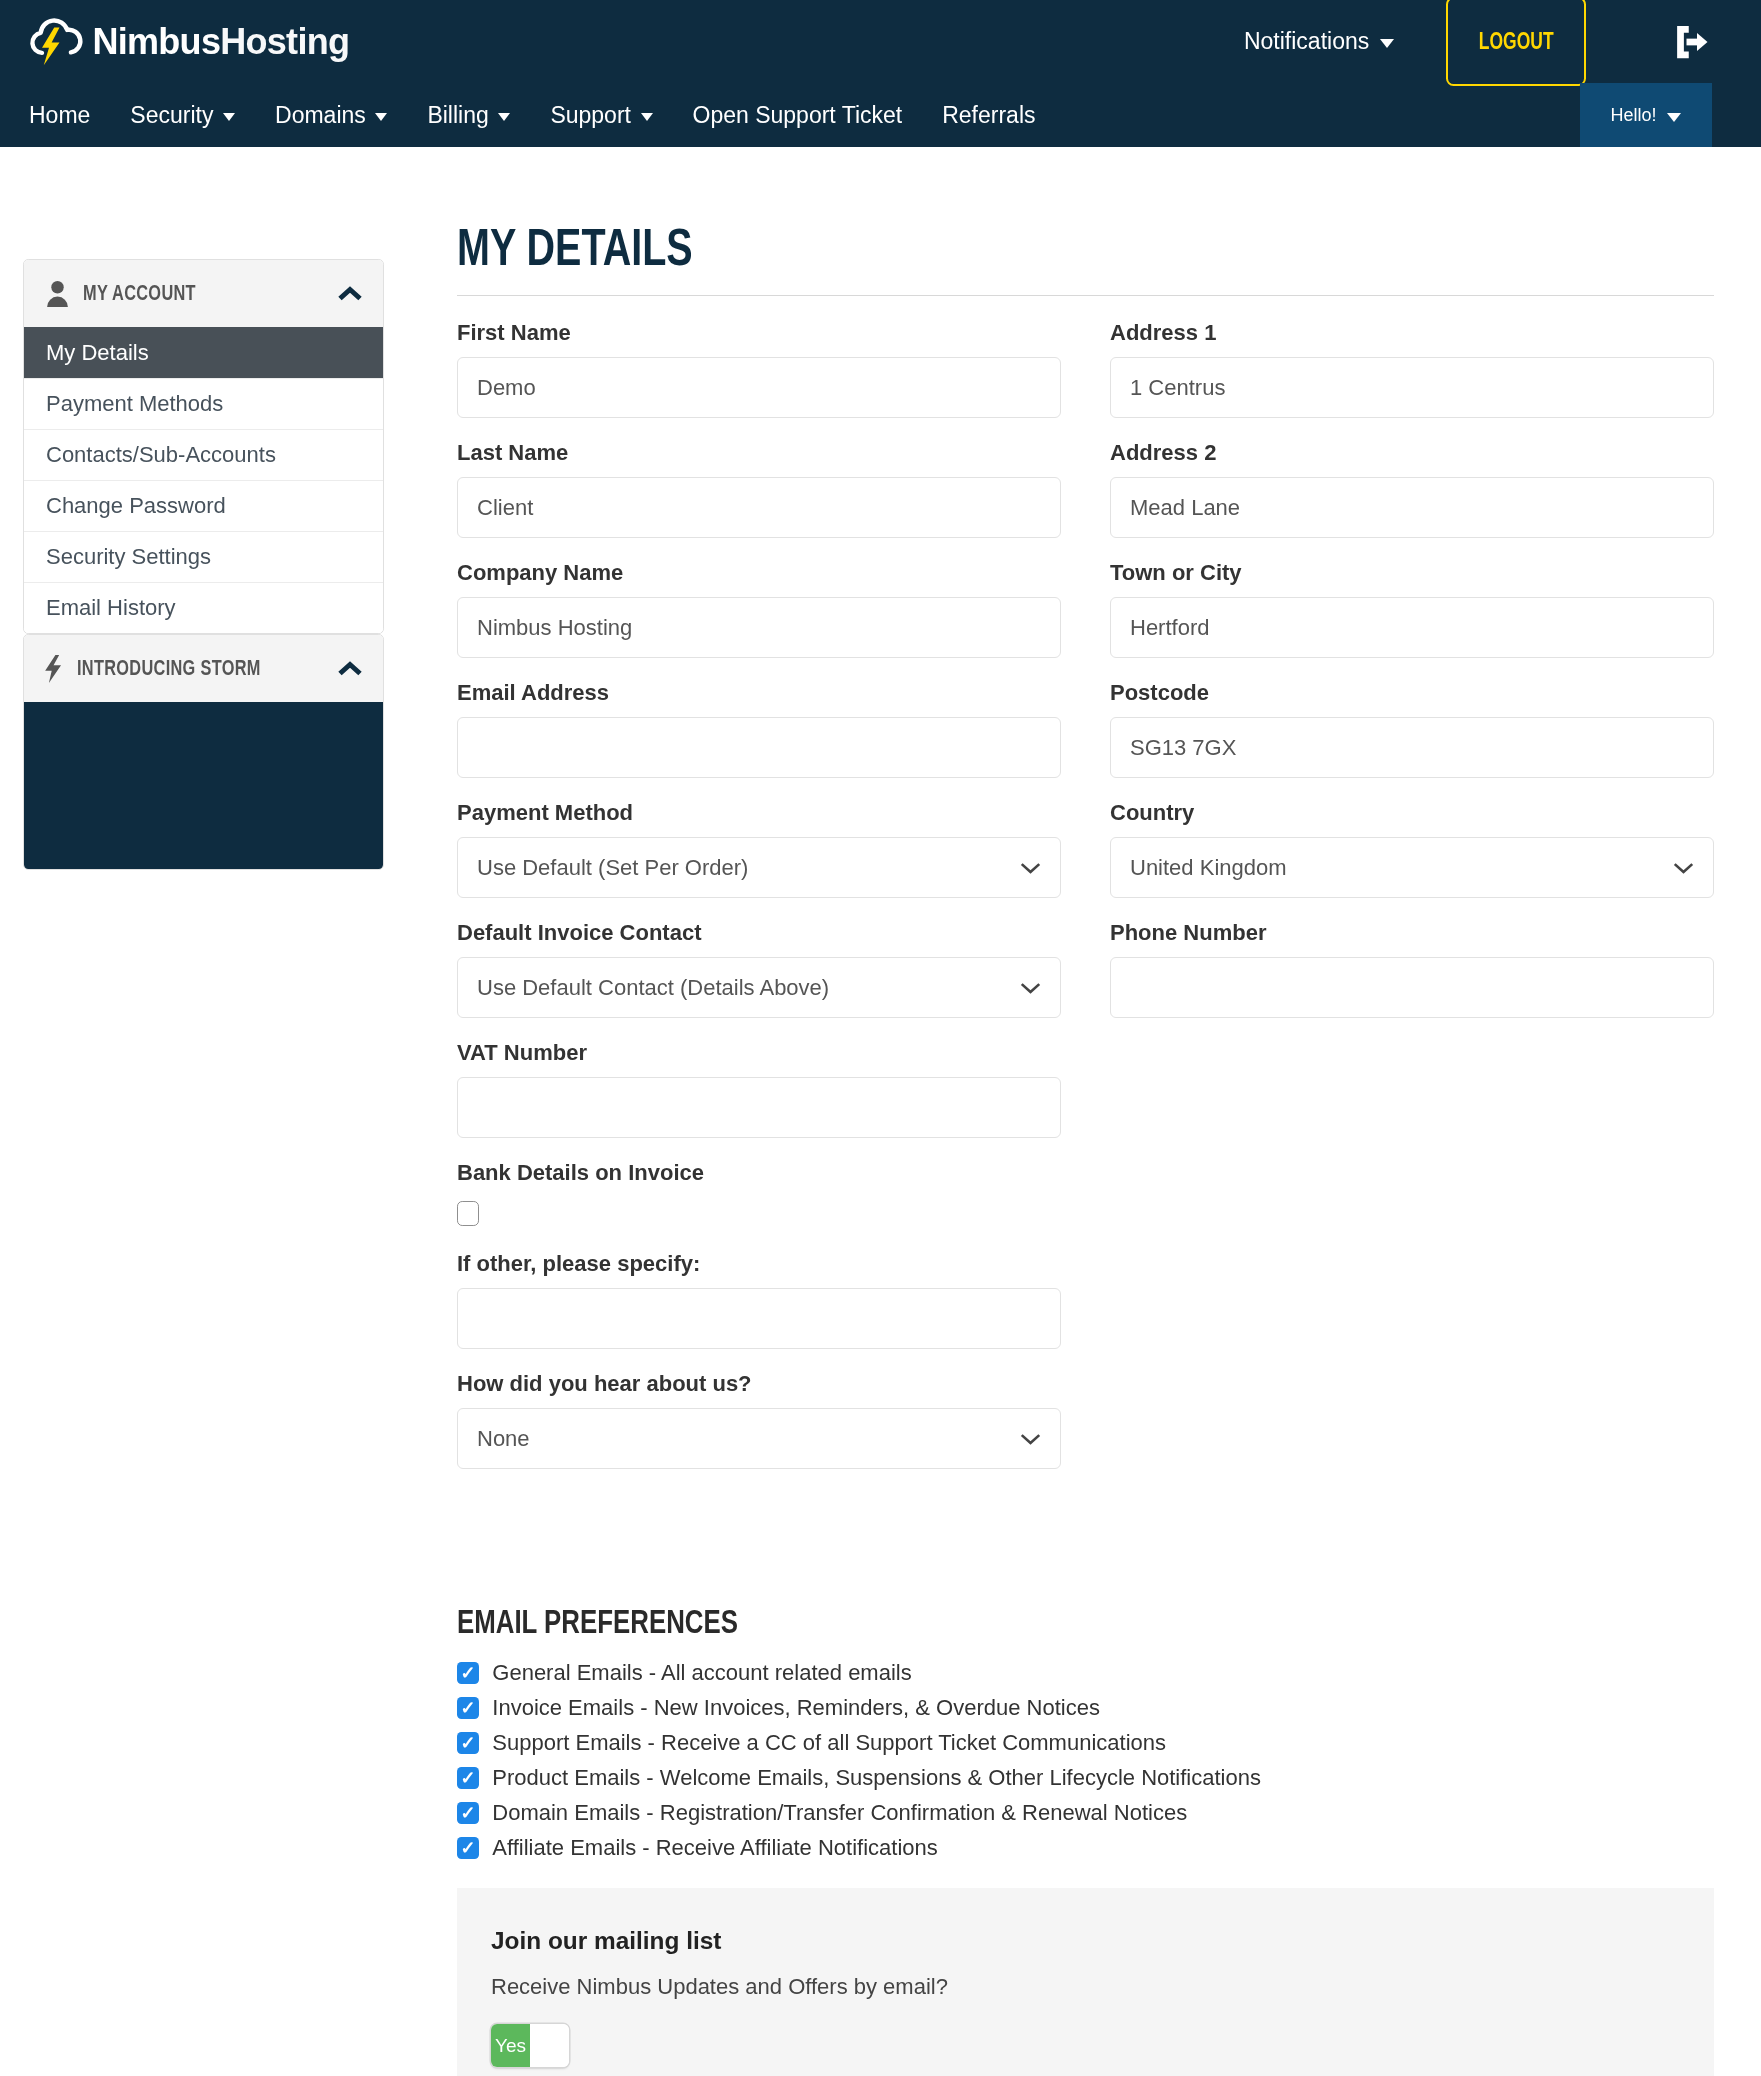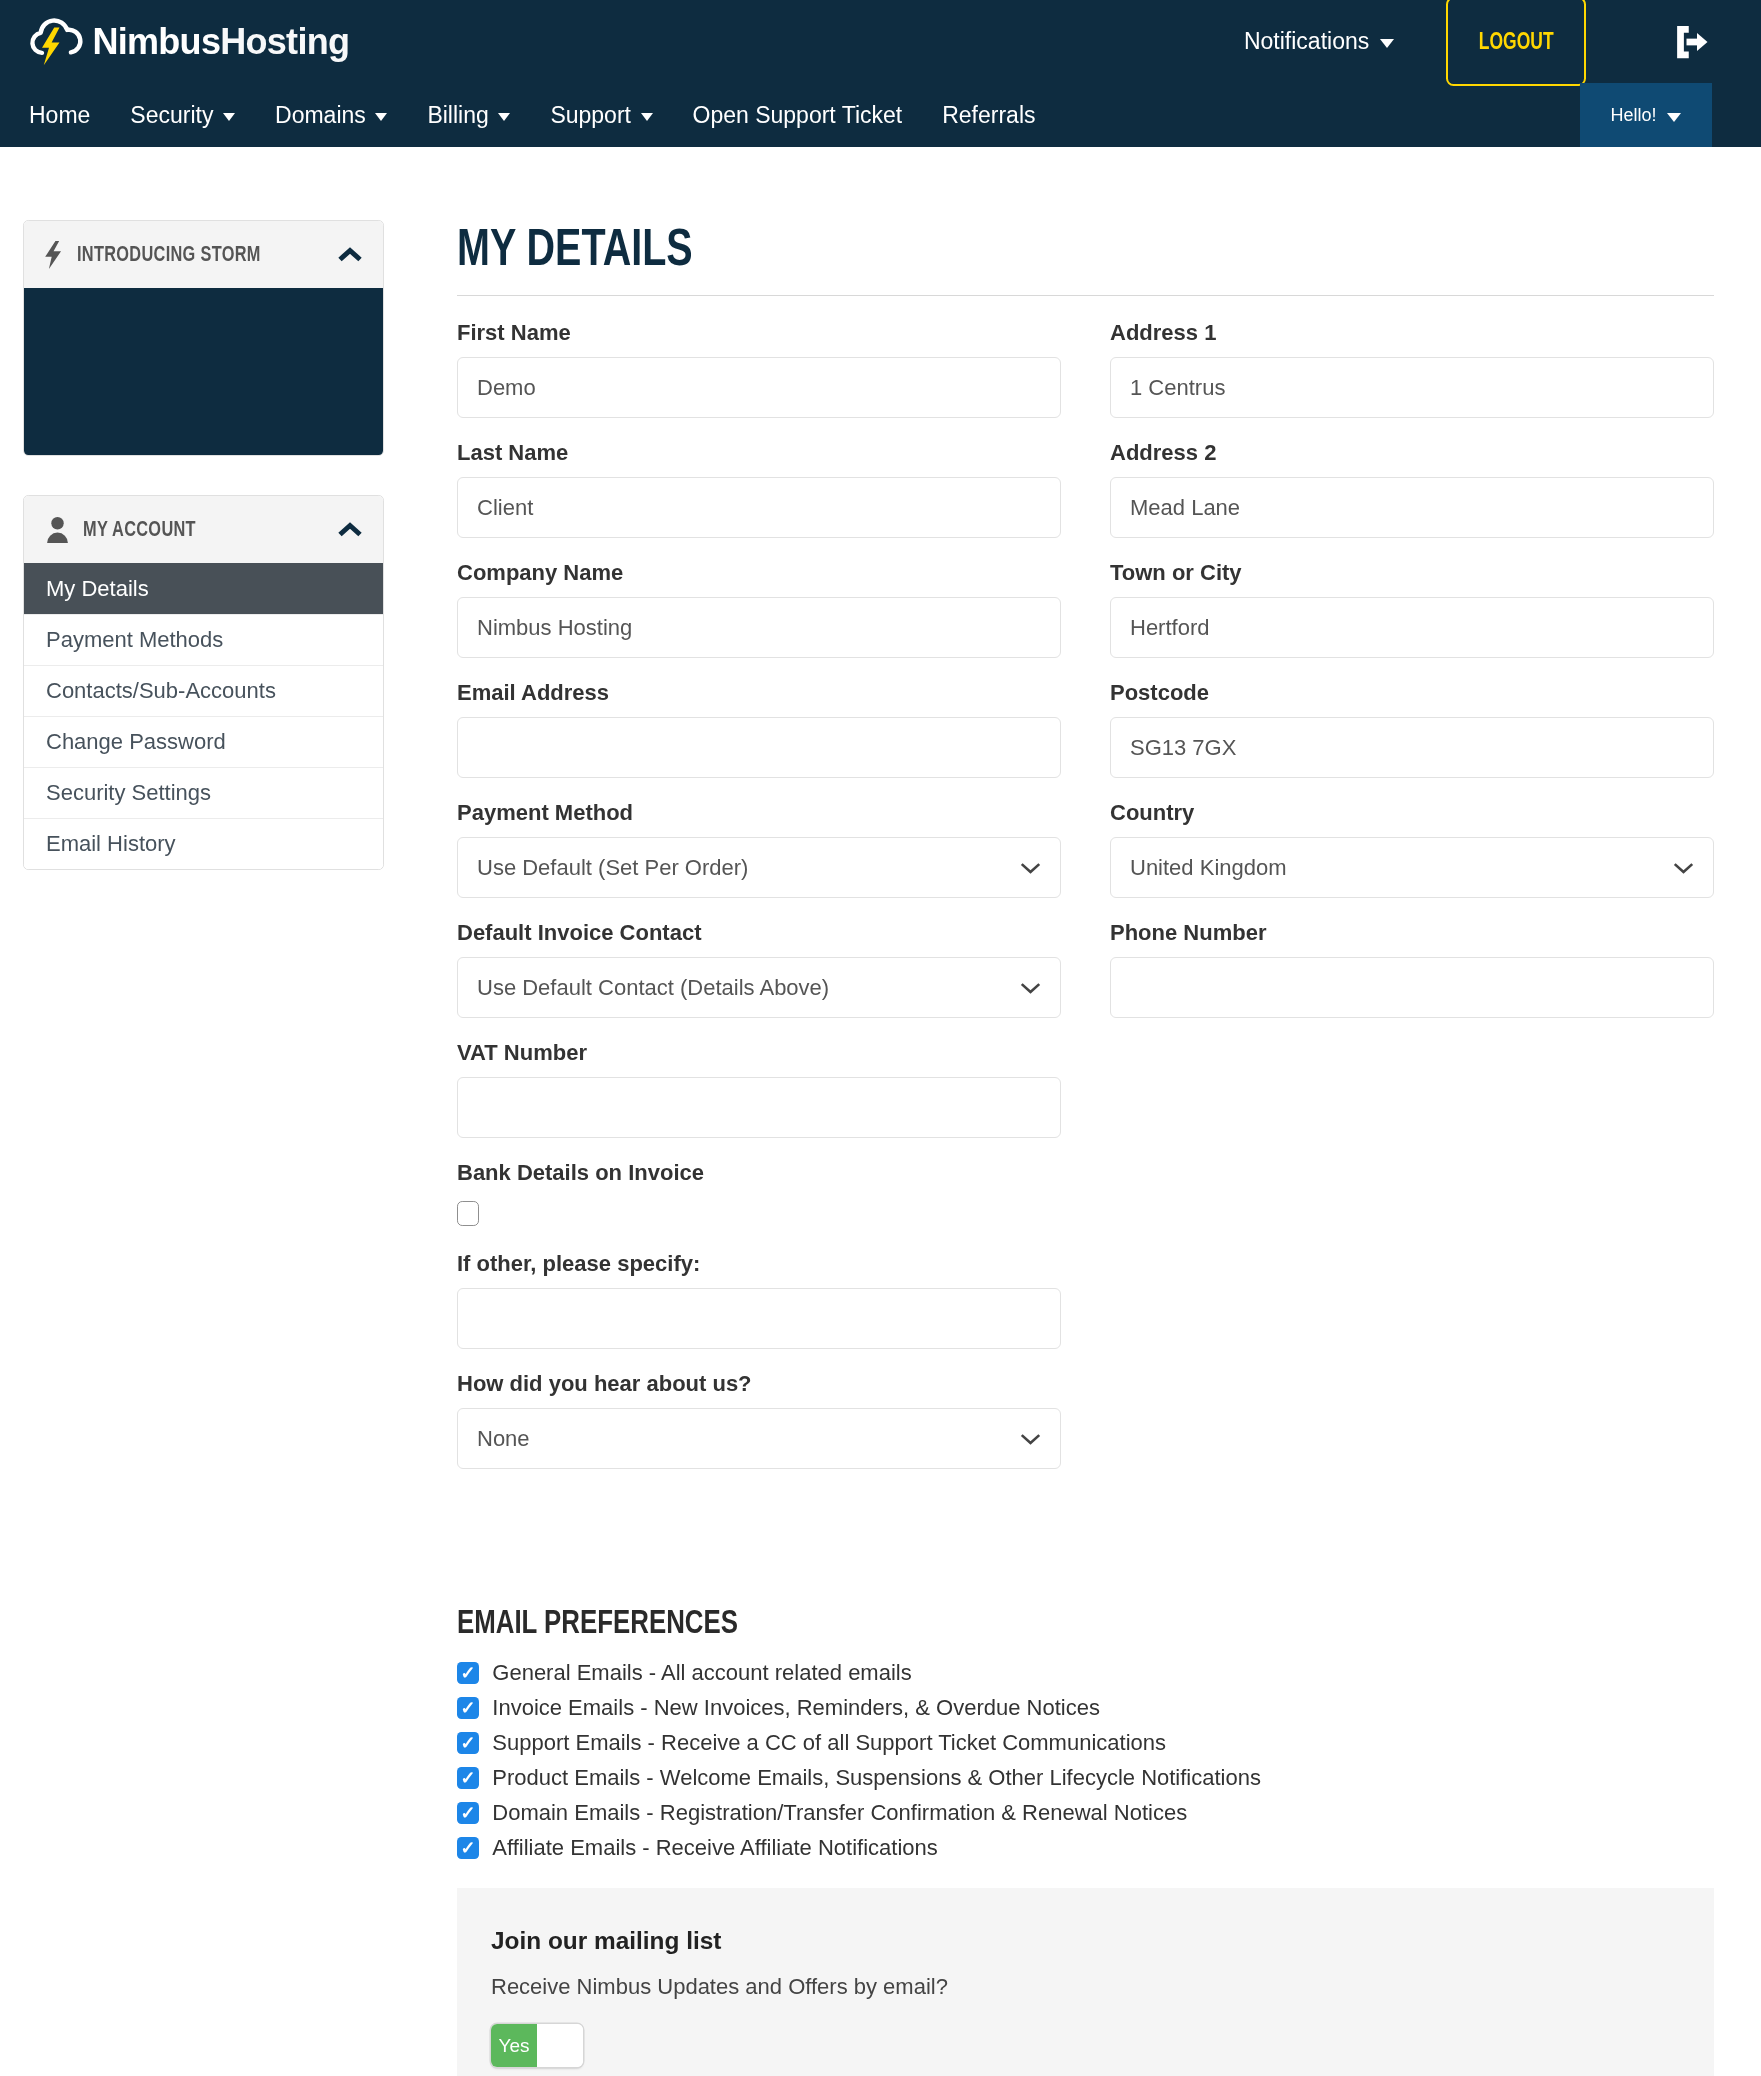--- a/index.html
+++ b/index.html
@@ -61,21 +61,21 @@
   .prefs { margin-top:19px; }
   .pref-row { display:flex; align-items:center; margin-bottom:9px; }
   .chk { width:22px; height:22px; border-radius:4.4px; background:#1d86e8; flex:0 0 22px; display:flex; align-items:center; justify-content:center; cursor:pointer; }
   .chk::after { content:"✓"; color:#fff; font-size:18px; font-weight:700; line-height:1; }
   .pref-label { font-size:22px; color:#333; margin-left:13.3px; }
 
   
   .mailing { margin-top:27px; background:#f5f5f5; padding:39px 34px 39px 34px; }
   .mailing-title { font-size:24.4px; font-weight:700; color:#222; }
   .mailing-q { font-size:22px; color:#444; margin-top:19px; }
-  .toggle { margin-top:24px; width:92px; height:43px; border-radius:6px; background:#fff; box-shadow:0 0 0 1.5px #d6d6d6, 0 1.5px 2.2px rgba(0,0,0,.12); display:flex; overflow:hidden; cursor:pointer;text-align:center; }
+  .toggle { margin-top:24px; width:78px; height:43px; border-radius:6px; background:#fff; box-shadow:0 0 0 1.5px #d6d6d6, 0 1.5px 2.2px rgba(0,0,0,.12); display:flex; overflow:hidden; cursor:pointer;text-align:center; }
   .toggle-on { width:51px; background:#5cb85c; color:#fff; font-size:19px; display:flex; align-items:center; justify-content:center; }
   .toggle-off { width:51px; background:#fff; }
 </style>
 </head>
 <body>
 
 <div class="page">
 
   <div class="topbar">
     <div class="brand">
@@ -132,37 +132,20 @@
       </div>
     <div class="hello">
       <span>Hello!</span>
       <span class="caret"></span>
     </div>
   </div>
 
   <div class="content">
 
     <div class="sidebar">
-
-      <div class="panel">
-        <div class="panel-head">
-          <span style="display:flex;">
-            <svg width="19" height="28" viewBox="0 0 20 30">
-                <polygon points="11,0 0,17 7,17 4,30 17,11 9,11 15,0" fill="#555"></polygon>
-              </svg>
-          </span>
-          <span class="panel-title"><span class="cond">INTRODUCING STORM</span></span>
-          <span class="chev">
-            <svg width="24" height="15" viewBox="0 0 24 14">
-                <polyline points="2,12 12,3 22,12" fill="none" stroke="#0e2c40" stroke-width="5"></polyline>
-              </svg>
-          </span>
-        </div>
-        <div class="storm-banner"></div>
-      </div>
 
       <div class="panel panel-acct">
         <div class="panel-head">
           <span style="display:flex;">
             <svg width="25" height="27" viewBox="0 0 24 26">
               <circle cx="12" cy="7" r="6" fill="#555"></circle>
               <path d="M2 26 a10 10 0 0 1 20 0 z" fill="#555"></path>
             </svg>
           </span>
           <span class="panel-title"><span class="cond">MY ACCOUNT</span></span>
@@ -172,20 +155,37 @@
               </svg>
           </span>
         </div>
         <div class="acct-item active">My Details</div>
         <div class="acct-item">Payment Methods</div>
         <div class="acct-item">Contacts/Sub-Accounts</div>
         <div class="acct-item">Change Password</div>
         <div class="acct-item">Security Settings</div>
         <div class="acct-item">Email History</div>
       </div>
+
+      <div class="panel">
+        <div class="panel-head">
+          <span style="display:flex;">
+            <svg width="19" height="28" viewBox="0 0 20 30">
+                <polygon points="11,0 0,17 7,17 4,30 17,11 9,11 15,0" fill="#555"></polygon>
+              </svg>
+          </span>
+          <span class="panel-title"><span class="cond">INTRODUCING STORM</span></span>
+          <span class="chev">
+            <svg width="24" height="15" viewBox="0 0 24 14">
+                <polyline points="2,12 12,3 22,12" fill="none" stroke="#0e2c40" stroke-width="5"></polyline>
+              </svg>
+          </span>
+        </div>
+        <div class="storm-banner"></div>
+      </div>
     </div>
 
     <div class="main">
       <div class="page-title"><span class="cond">MY DETAILS</span></div>
       <hr class="title-rule">
 
       <div class="form-grid">
 
         <div class="col">
           <div class="field">

